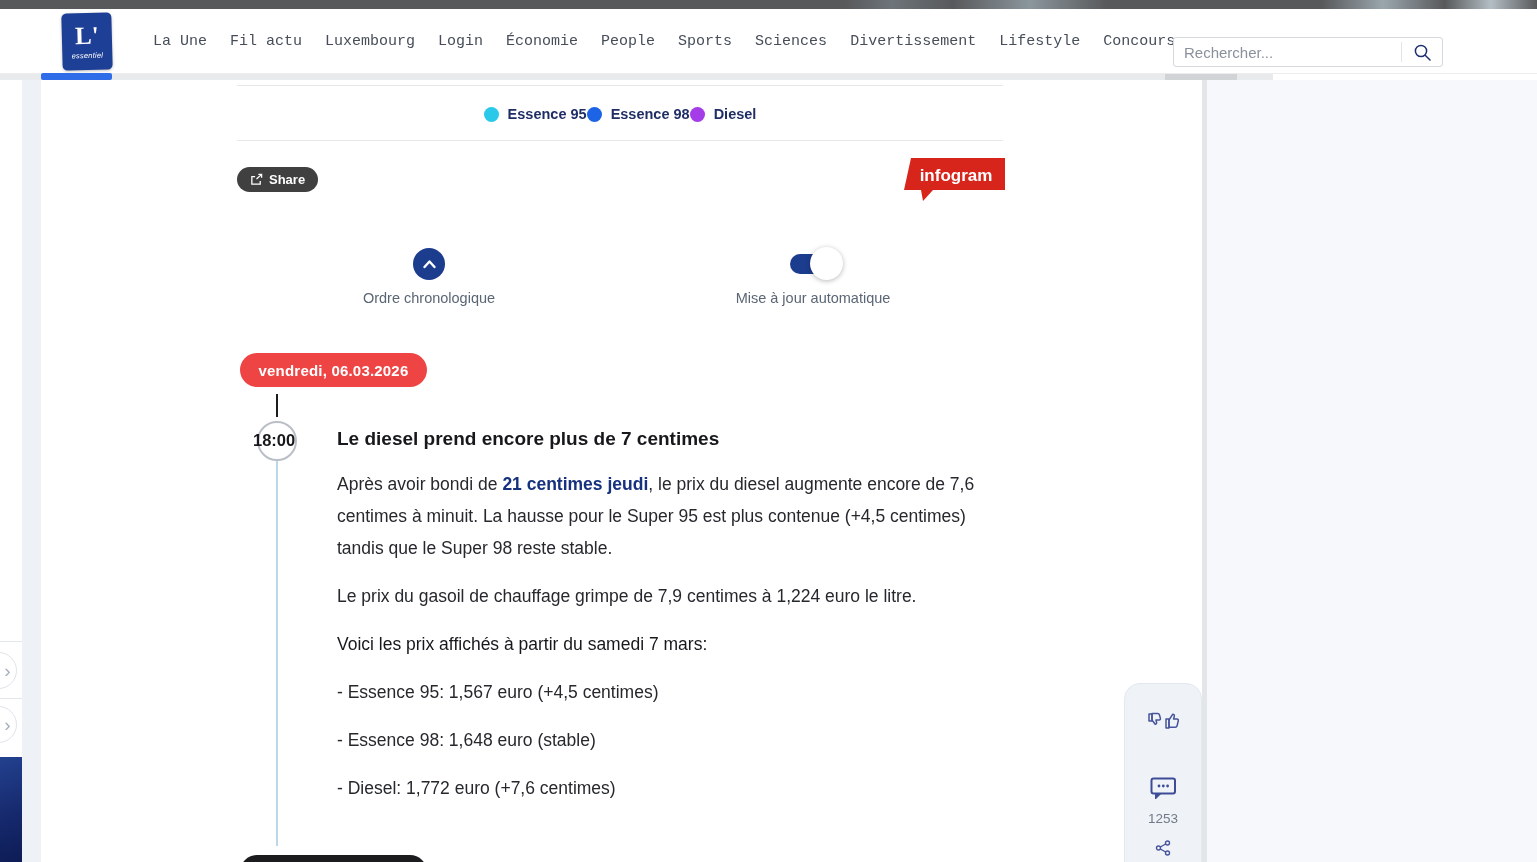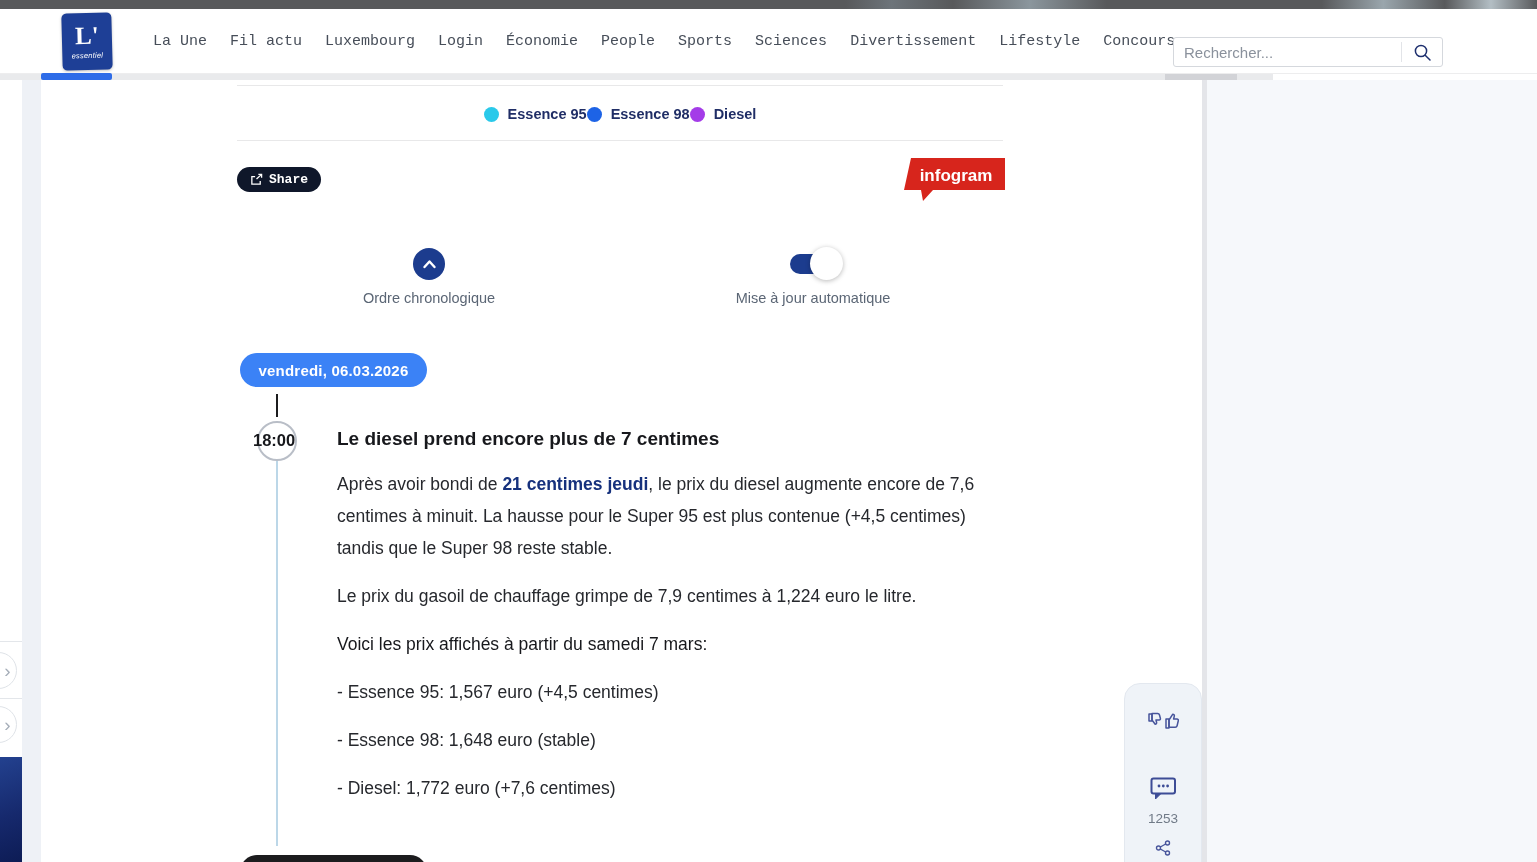--- a/index.html
+++ b/index.html
@@ -76,43 +76,43 @@
     display:flex; justify-content:center; align-items:center; 
   }
   .legend-item { display:flex; align-items:center; gap:9px; cursor:pointer; }
   .legend-dot { width:15px; height:15px; border-radius:50%; }
   .dot-e95 { background:#2ac9ea; }
   .dot-e98 { background:#1d63e6; }
   .dot-diesel { background:#a43ce8; }
   .legend-label { font-size:14.5px; font-weight:600; color:#202e66; }
   .share-btn {
     position:absolute; left:237px; top:167px; height:25px; padding:0 13px;
-    background:#0f172a; border:none; border-radius:13px; color:#fff;
-    font-size:13px; font-weight:bold; font-family:Liberation Mono, monospace;
+    background:#404040; border:none; border-radius:13px; color:#fff;
+    font-size:13px; font-weight:bold; font-family:Liberation Sans, sans-serif;
     display:flex; align-items:center; gap:6px; cursor:pointer;
   }
   .infogram-logo { position:absolute; left:896px; top:156px; cursor:pointer; }
   
   .up-btn {
     position:absolute; left:413px; top:248px; width:32px; height:32px; border-radius:50%;
     background:#1c3c8e; border:none; display:flex; align-items:center; justify-content:center; cursor:pointer;
   }
   .ctrl-label { position:absolute; width:220px; text-align:center; font-size:14.5px; color:#5b6675; }
   .order-label { left:319px; top:290px; }
   .auto-label { left:703px; top:290px; }
   .toggle { position:absolute; left:790px; top:247px; width:48px; height:34px; cursor:pointer; }
   .toggle-track { position:absolute; left:0; top:7px; width:46px; height:20px; border-radius:10px; background:#1c3c8e; }
   .toggle-knob {
     position:absolute; left:20px; top:0; width:33px; height:33px; border-radius:50%;
     background:#fff; box-shadow:0 1px 5px rgba(0,0,0,.28);
   }
   
   .date-pill {
     position:absolute; left:240px; top:353px; width:187px; height:34px;
-    background:#3b82f6; border-radius:17px; color:#fff; font-weight:bold; font-size:15px;
+    background:#ef4444; border-radius:17px; color:#fff; font-weight:bold; font-size:15px;
     display:flex; align-items:center; justify-content:center; letter-spacing:.2px;
   }
   .tl-tick { position:absolute; left:276px; top:394px; width:2px; height:23px; background:#1c1c1e; }
   .tl-line { position:absolute; left:276px; top:460px; width:2px; height:386px; background:#bcd7e8; }
   .tl-circle {
     position:absolute; left:257px; top:421px; width:40px; height:40px; border-radius:50%;
     background:#fff; border:2px solid #b9bec7;
   }
   .tl-time { position:absolute; left:253px; top:431px; font-size:16.5px; font-weight:bold; color:#17181c; z-index:3; }
   .entry-title { position:absolute; left:337px; top:428px; font-size:19px; font-weight:bold; color:#17181c; }

